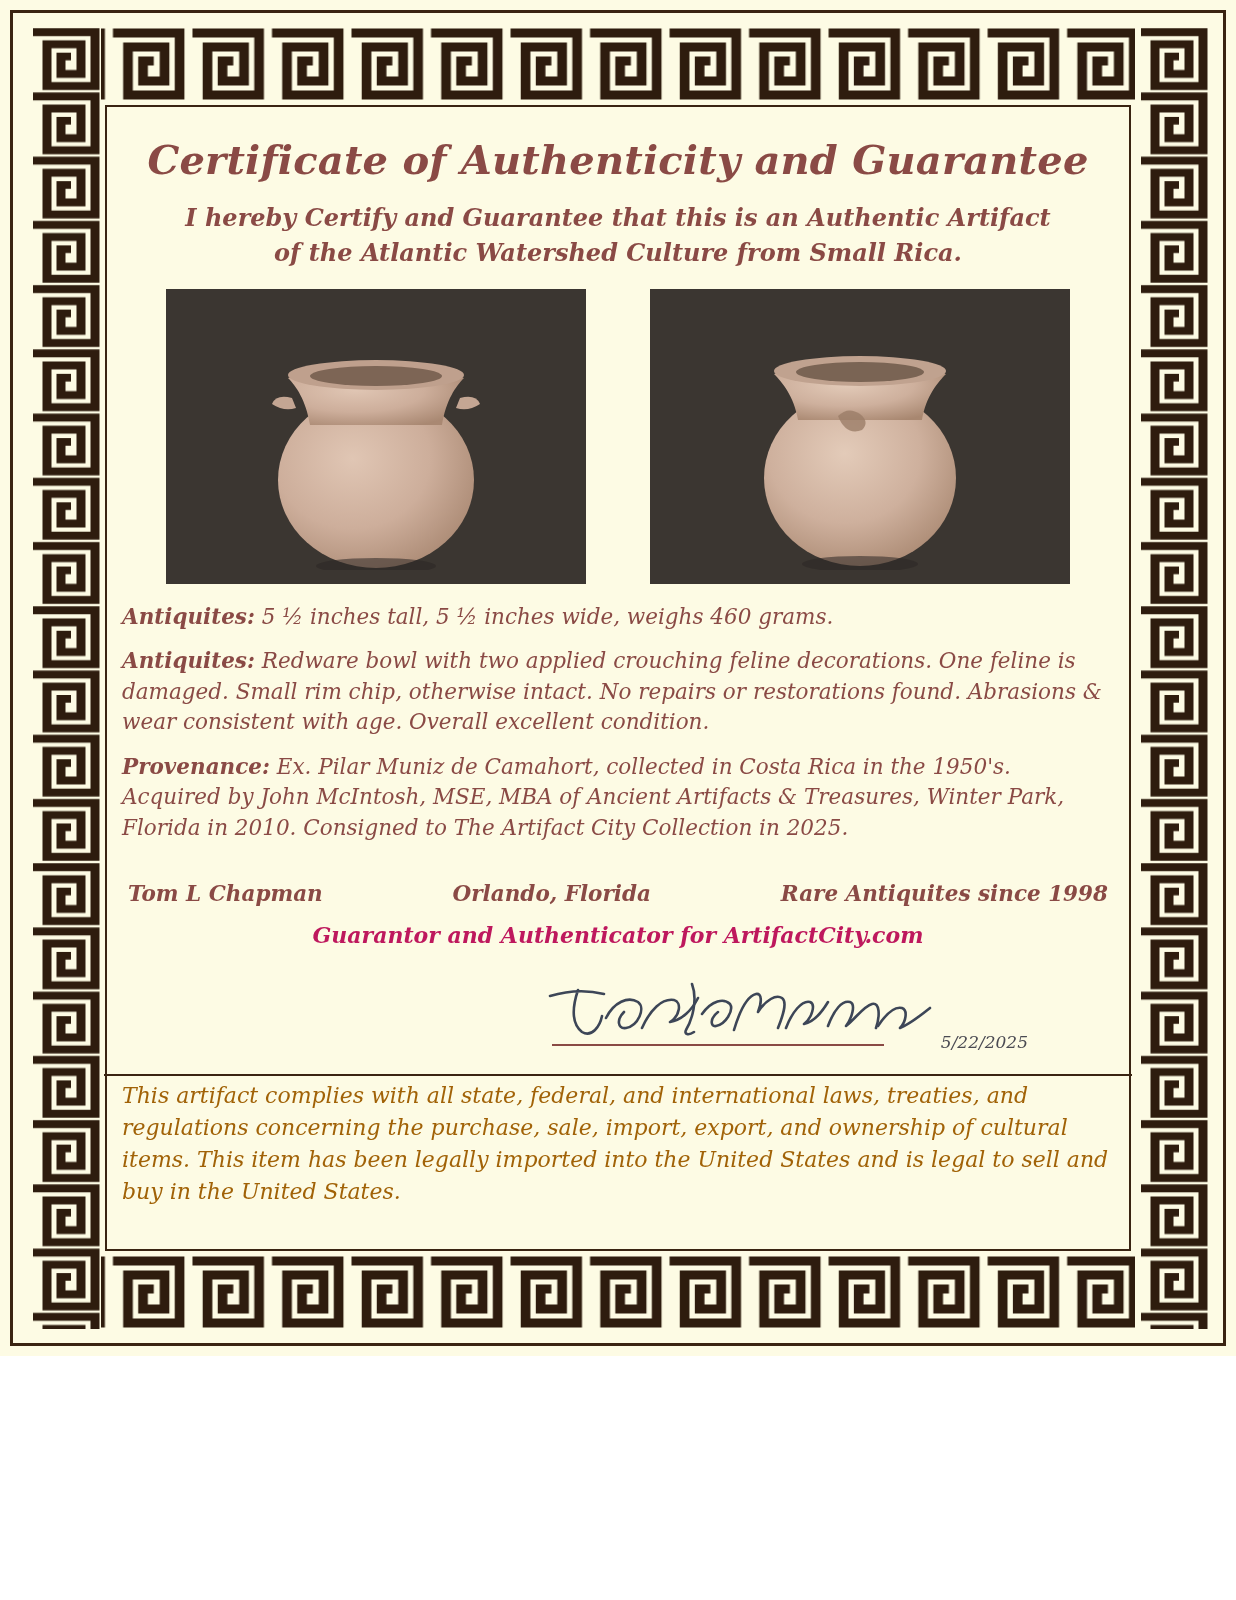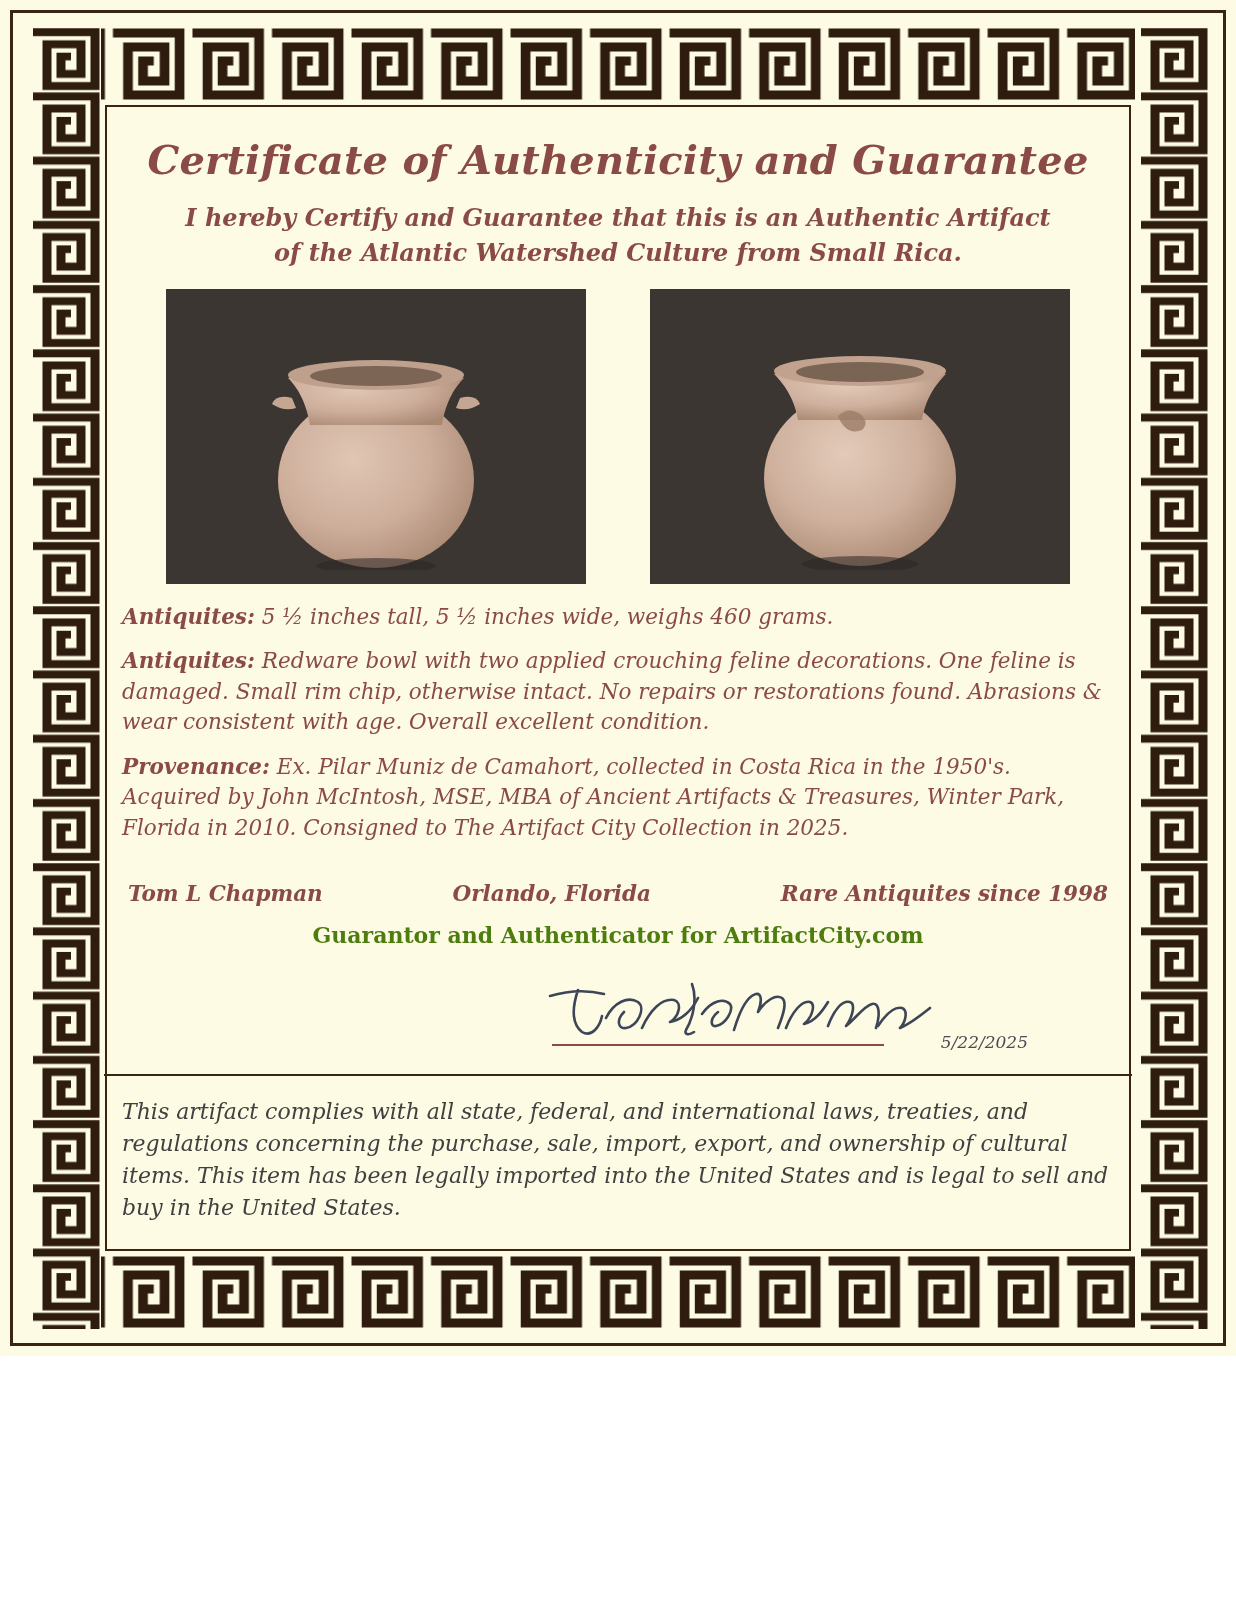--- a/index.html
+++ b/index.html
@@ -133,22 +133,23 @@
     font-size: 21.5px;
     font-style: italic;
     font-weight: bold;
     color: #8a4a45;
     margin-top: 38px;
     padding: 0 6px;
   }
   .guarantor-line {
     text-align: center;
     font-size: 22px;
-    font-weight: bold;
-    color: #4d7c0f;
+    font-style: italic;
+    font-weight: bold;
+    color: #be185d;
     margin-top: 16px;
   }
 
   .signature-area {
     position: relative;
     height: 96px;
     margin-top: 22px;
   }
   .sig-line {
     position: absolute;
@@ -177,22 +178,22 @@
 
   .divider {
     border-top: 2px solid #3a2412;
     margin: 8px -18px 0 -18px;
   }
 
   .compliance {
     font-size: 22px;
     font-style: italic;
     line-height: 1.45;
-    color: #404040;
-    margin-top: 20px;
+    color: #a16207;
+    margin-top: 4px;
   }
 </style>
 </head>
 <body>
 
 <div class="certificate">
 
   <div class="border-frame">
 
     <div class="meander meander-top">

